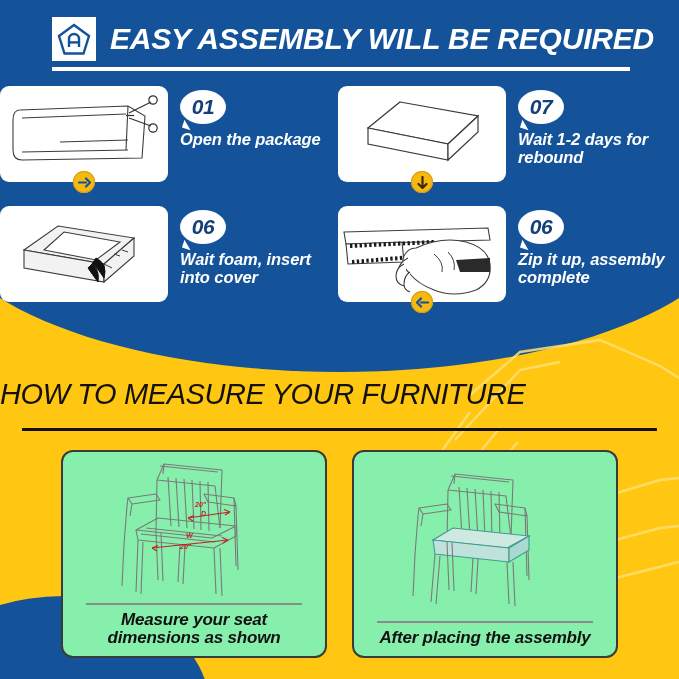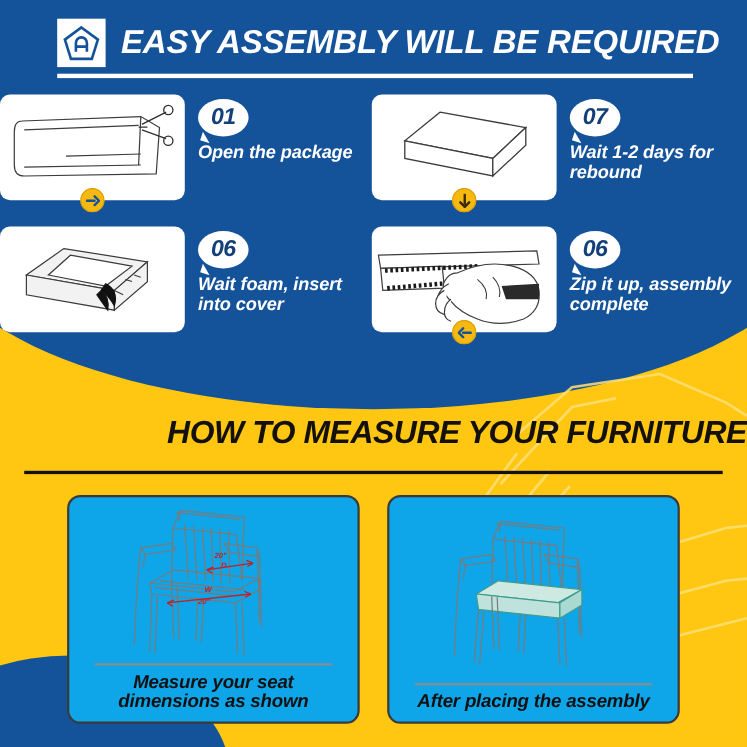--- a/index.html
+++ b/index.html
@@ -130,40 +130,40 @@
     font-size:16.5px;
     font-weight:bold;font-style:italic;
     line-height:1.08;
     color:#ffffff;
     letter-spacing:-0.1px;
   }
 
   
   .measure-title{
     position:absolute;left:0;top:378px;width:679px;
-    text-align:right;
+    text-align:left;
     z-index:5;
     color:#14110C;
-    font-size:29px;font-weight:bold;font-style:italic;
+    font-size:29px;font-weight:normal;font-style:italic;
     letter-spacing:-0.4px;
     white-space:nowrap;
   }
   .measure-rule{
     position:absolute;left:22px;top:428px;
     width:635px;height:3px;background:#14110C;
     z-index:5;
   }
   .panels{
     position:absolute;left:0;top:450px;width:679px;
     z-index:5;
     display:flex;justify-content:center;gap:25px;
   }
   .panel{
     width:266px;height:208px;
-    background:#0ea5e9;
+    background:#86efac;
     border:2px solid #3A3A3A;
     border-radius:12px;
     display:flex;flex-direction:column;align-items:center;
     box-sizing:border-box;
     overflow:hidden;
   }
   .panel-art{
     flex:1 1 auto;
     width:100%;
     display:flex;align-items:center;justify-content:center;

